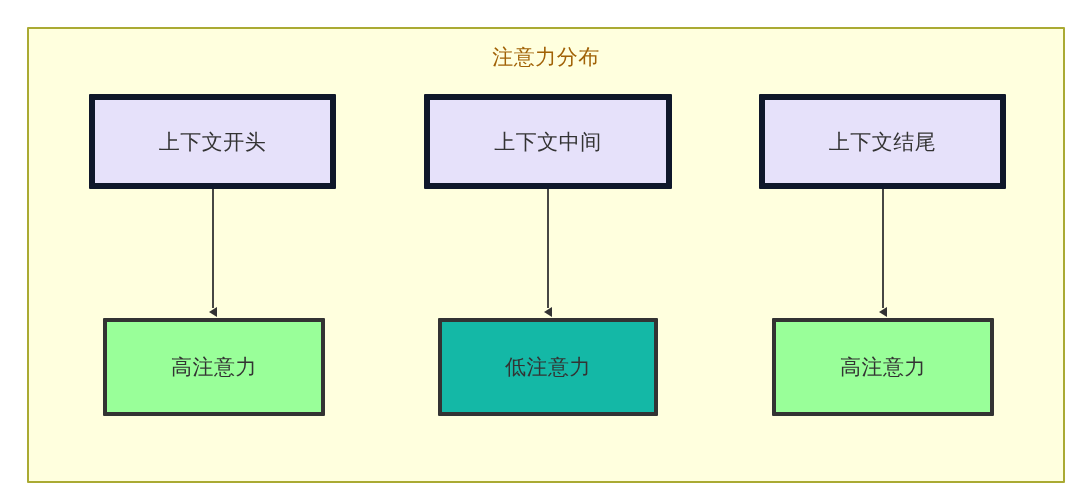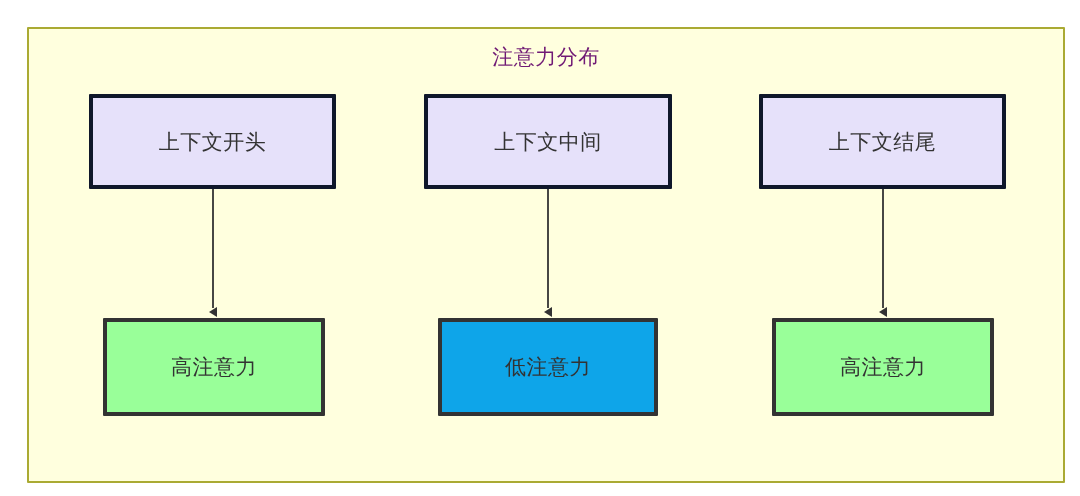--- a/index.html
+++ b/index.html
@@ -34,55 +34,55 @@
     border-radius: 1px;
   }
 
   .cluster-title {
     position: absolute;
     left: 0;
     top: 14px;
     width: 100%;
     text-align: center;
     font-size: 21px;
-    color: #701a75;
+    color: #a16207;
     letter-spacing: 0.5px;
     white-space: nowrap;
   }
 
   
   .node {
     position: absolute;
     box-sizing: border-box;
     display: flex;
     align-items: center;
     justify-content: center;
     font-size: 21px;
     color: #333333;
     letter-spacing: 0.5px;
     white-space: nowrap;
     border-radius: 1px;
   }
 
   .node.context {
     background: #e6e1fa;
-    border: 4px solid #0f172a;
+    border: 6px solid #0f172a;
   }
 
   .node.attention {
     border: 4px solid #333333;
     text-align: center;
   }
 
   .node.attn-high {
     background: #99ff99;
   }
 
   .node.attn-low {
-    background: #0ea5e9;
+    background: #14b8a6;
   }
 
   
   #node-ctx-start { left: 89px;  top: 94px; width: 247px; height: 95px; }
   #node-ctx-mid   { left: 424px; top: 94px; width: 248px; height: 95px; }
   #node-ctx-end   { left: 759px; top: 94px; width: 247px; height: 95px; }
 
   
   #node-attn-1 { left: 103px; top: 318px; width: 222px; height: 98px; }
   #node-attn-2 { left: 438px; top: 318px; width: 220px; height: 98px; }

